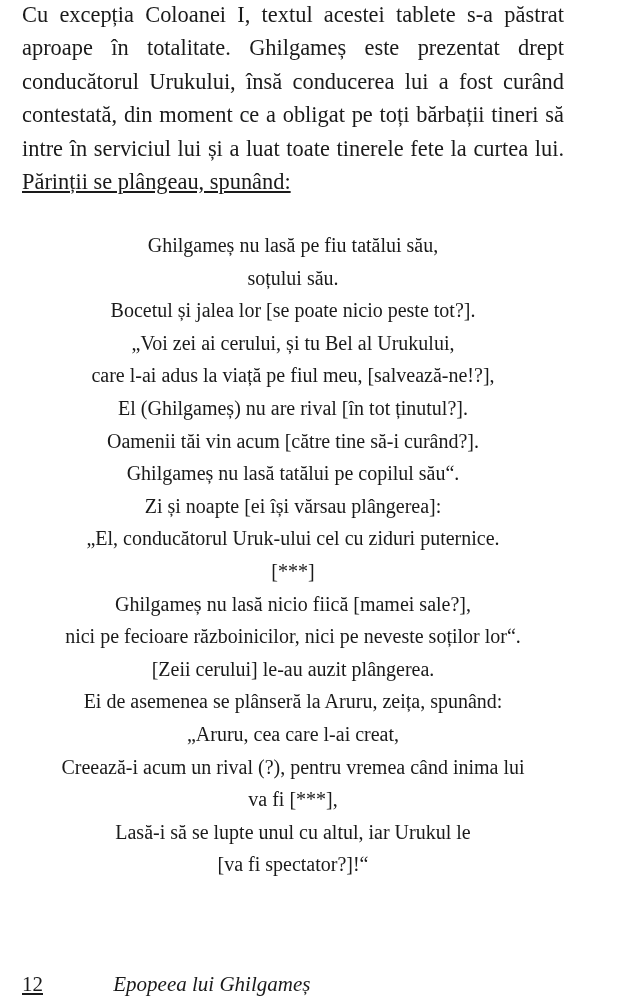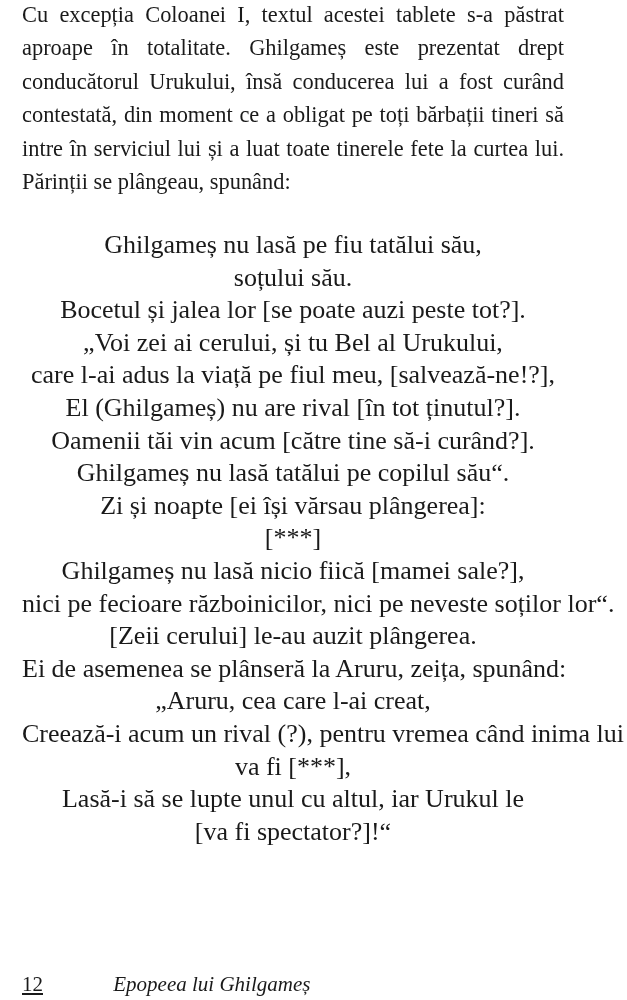--- a/index.html
+++ b/index.html
@@ -8,24 +8,24 @@
       font-family: "Liberation Serif", "DejaVu Serif", serif;
       color: #1a1a1a;
     }
     .page { position: absolute; left: 22px; top: 0; width: 542px; }
     .intro {
       position: absolute; left: 0; top: -2px; width: 542px;
       font-size: 22.4px; line-height: 33.4px;
       text-align: justify; margin: 0;
     }
     .intro .line { display: block; text-align: justify; text-align-last: justify; white-space: nowrap; }
-    .intro .line.last { text-align-last: left; }
+    .intro .line.last { text-align-last: left; text-decoration: underline; }
     .poem {
       position: absolute; left: 0; top: 229px; width: 542px;
-      font-size: 26px; line-height: 32.6px; text-align: center; margin: 0;
+      font-size: 20px; line-height: 32.6px; text-align: center; margin: 0;
     }
     .poem .verse { display: block; white-space: nowrap; }
     .footer {
       position: absolute; left: 22px; top: 970px;
       font-size: 21px; line-height: 28px; white-space: nowrap;
     }
     .footer .page-number { display: inline-block; width: 86px; text-decoration: underline; }
     .footer .running-title { font-style: italic; font-family: Liberation Serif, serif; }
   </style>
 </head>
@@ -37,27 +37,28 @@
     <span class="line">aproape în totalitate. Ghilgameș este prezentat drept</span>
     <span class="line">conducătorul Urukului, însă conducerea lui a fost curând</span>
     <span class="line">contestată, din moment ce a obligat pe toți bărbații tineri să</span>
     <span class="line">intre în serviciul lui și a luat toate tinerele fete la curtea lui.</span>
     <span class="line last">Părinții se plângeau, spunând:</span>
   </p>
 
   <div class="poem">
     <span class="verse">Ghilgameș nu lasă pe fiu tatălui său,</span>
     <span class="verse">soțului său.</span>
-    <span class="verse">Bocetul și jalea lor [se poate auzi peste tot?].</span>
+    <span class="verse">Bocetul și jalea lor [se poate nicio peste tot?].</span>
     <span class="verse">„Voi zei ai cerului, și tu Bel al Urukului,</span>
     <span class="verse">care l-ai adus la viață pe fiul meu, [salvează-ne!?],</span>
     <span class="verse">El (Ghilgameș) nu are rival [în tot ținutul?].</span>
     <span class="verse">Oamenii tăi vin acum [către tine să-i curând?].</span>
     <span class="verse">Ghilgameș nu lasă tatălui pe copilul său“.</span>
     <span class="verse">Zi și noapte [ei își vărsau plângerea]:</span>
+    <span class="verse">„El, conducătorul Uruk-ului cel cu ziduri puternice.</span>
     <span class="verse">[***]</span>
     <span class="verse">Ghilgameș nu lasă nicio fiică [mamei sale?],</span>
     <span class="verse">nici pe fecioare războinicilor, nici pe neveste soților lor“.</span>
     <span class="verse">[Zeii cerului] le-au auzit plângerea.</span>
     <span class="verse">Ei de asemenea se plânseră la Aruru, zeița, spunând:</span>
     <span class="verse">„Aruru, cea care l-ai creat,</span>
     <span class="verse">Creează-i acum un rival (?), pentru vremea când inima lui</span>
     <span class="verse">va fi [***],</span>
     <span class="verse">Lasă-i să se lupte unul cu altul, iar Urukul le</span>
     <span class="verse">[va fi spectator?]!“</span>

